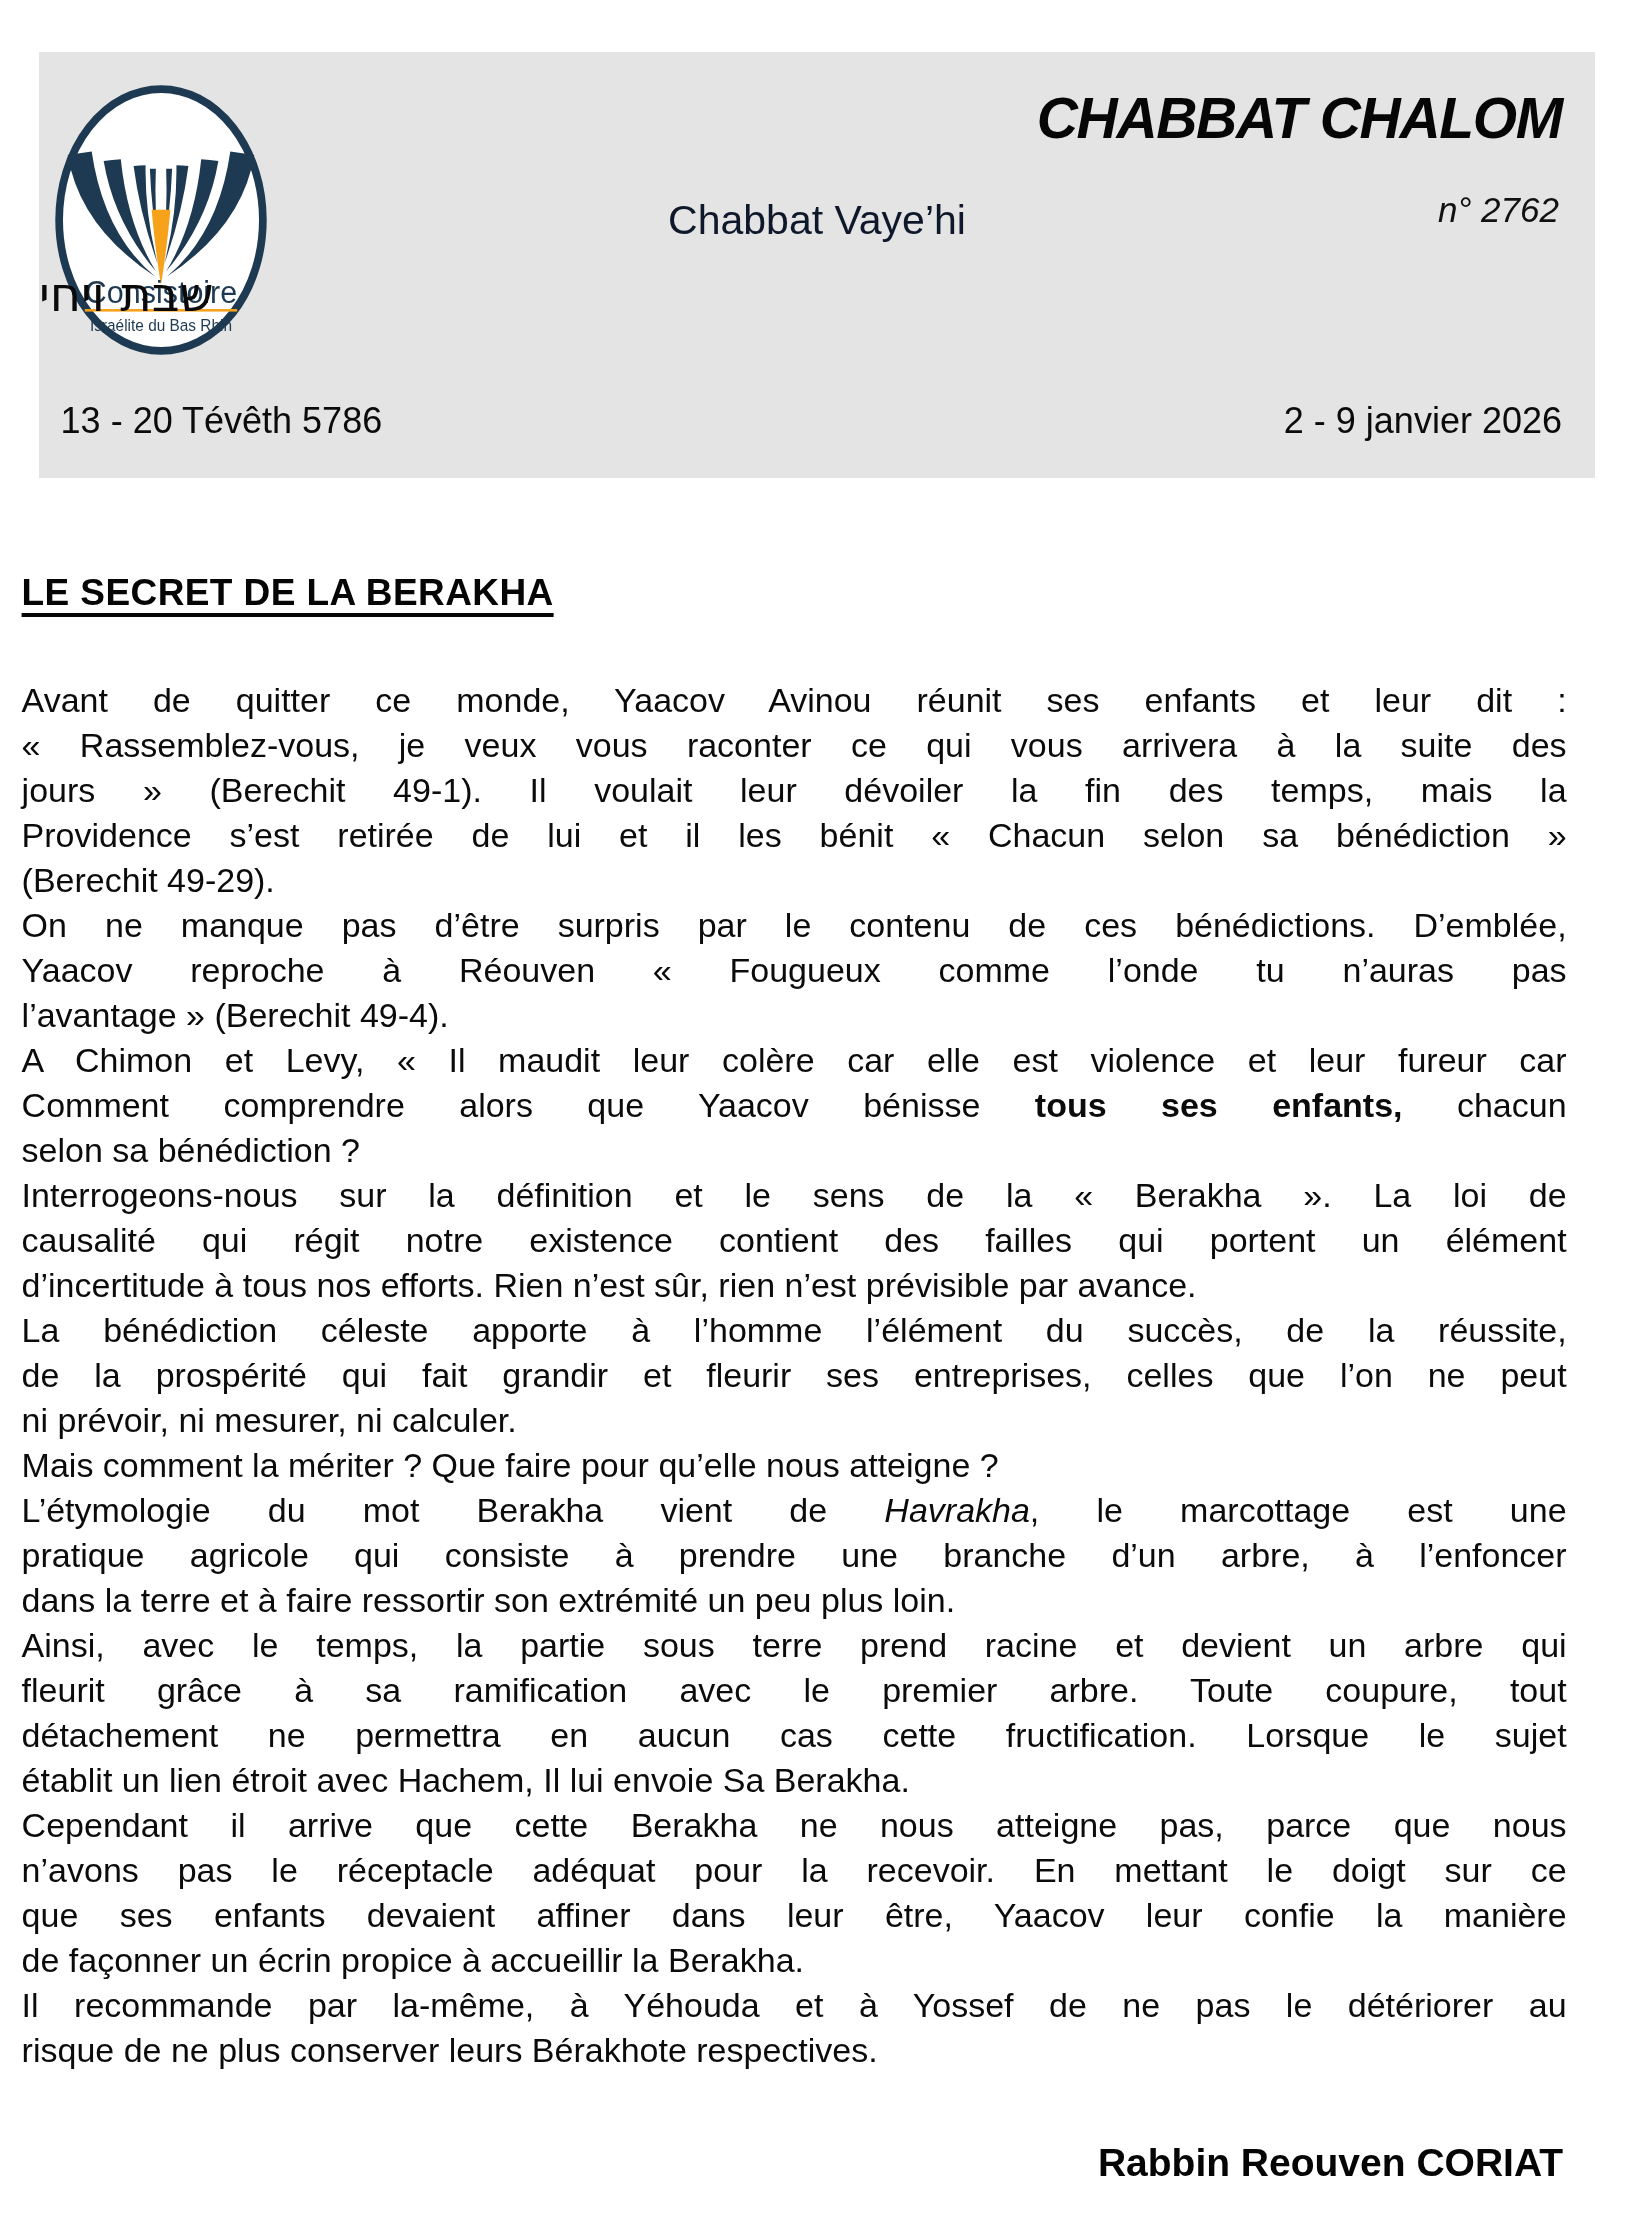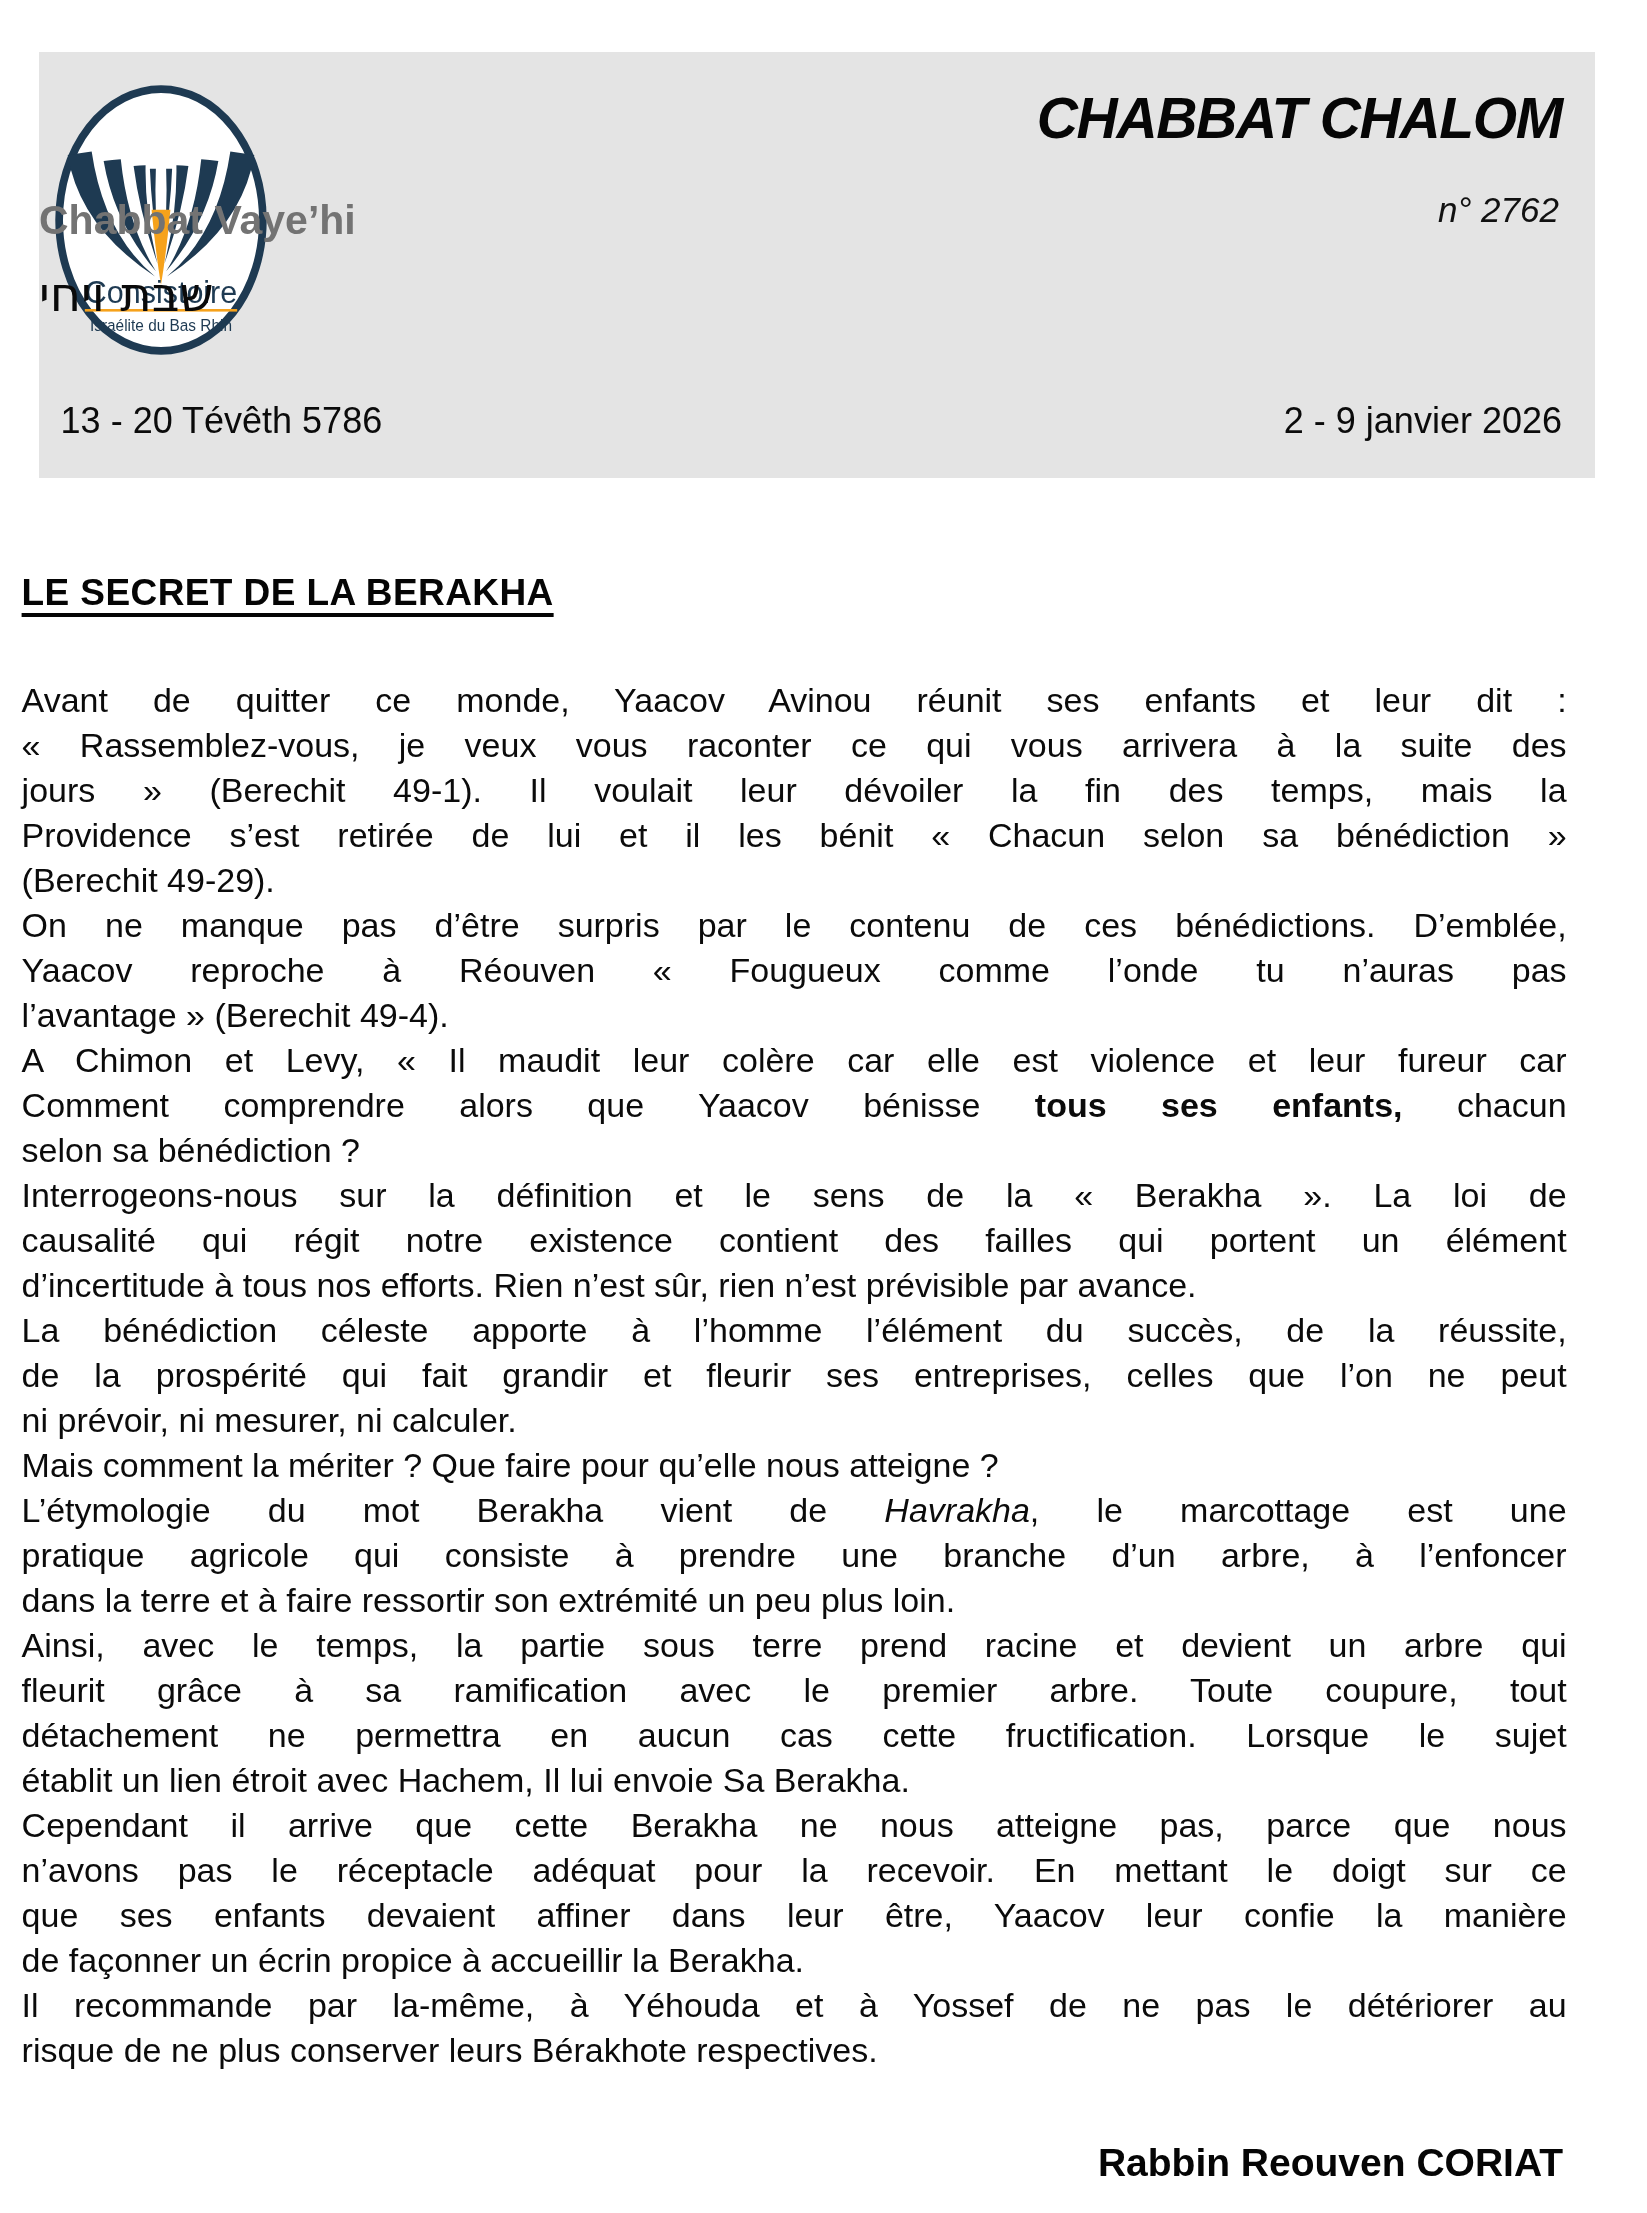--- a/index.html
+++ b/index.html
@@ -39,23 +39,23 @@
     right: 36px; top: 138px;
     font-size: 35px;
     font-style: italic;
     color: #111;
     white-space: nowrap;
   }
   .parasha-fr {
     position: absolute;
     left: 0; top: 145px;
     width: 100%;
+    text-align: center;
     font-size: 41px;
-    color: #737373;
-    font-weight: bold;
+    color: #0f172a;
   }
   .parasha-he {
     position: absolute;
     left: 0; top: 214px;
     width: 100%;
     text-align: left;
     font-size: 48px;
     font-family: "DejaVu Serif", "DejaVu Sans", serif;
     color: #0a0a0a;
     direction: rtl;

